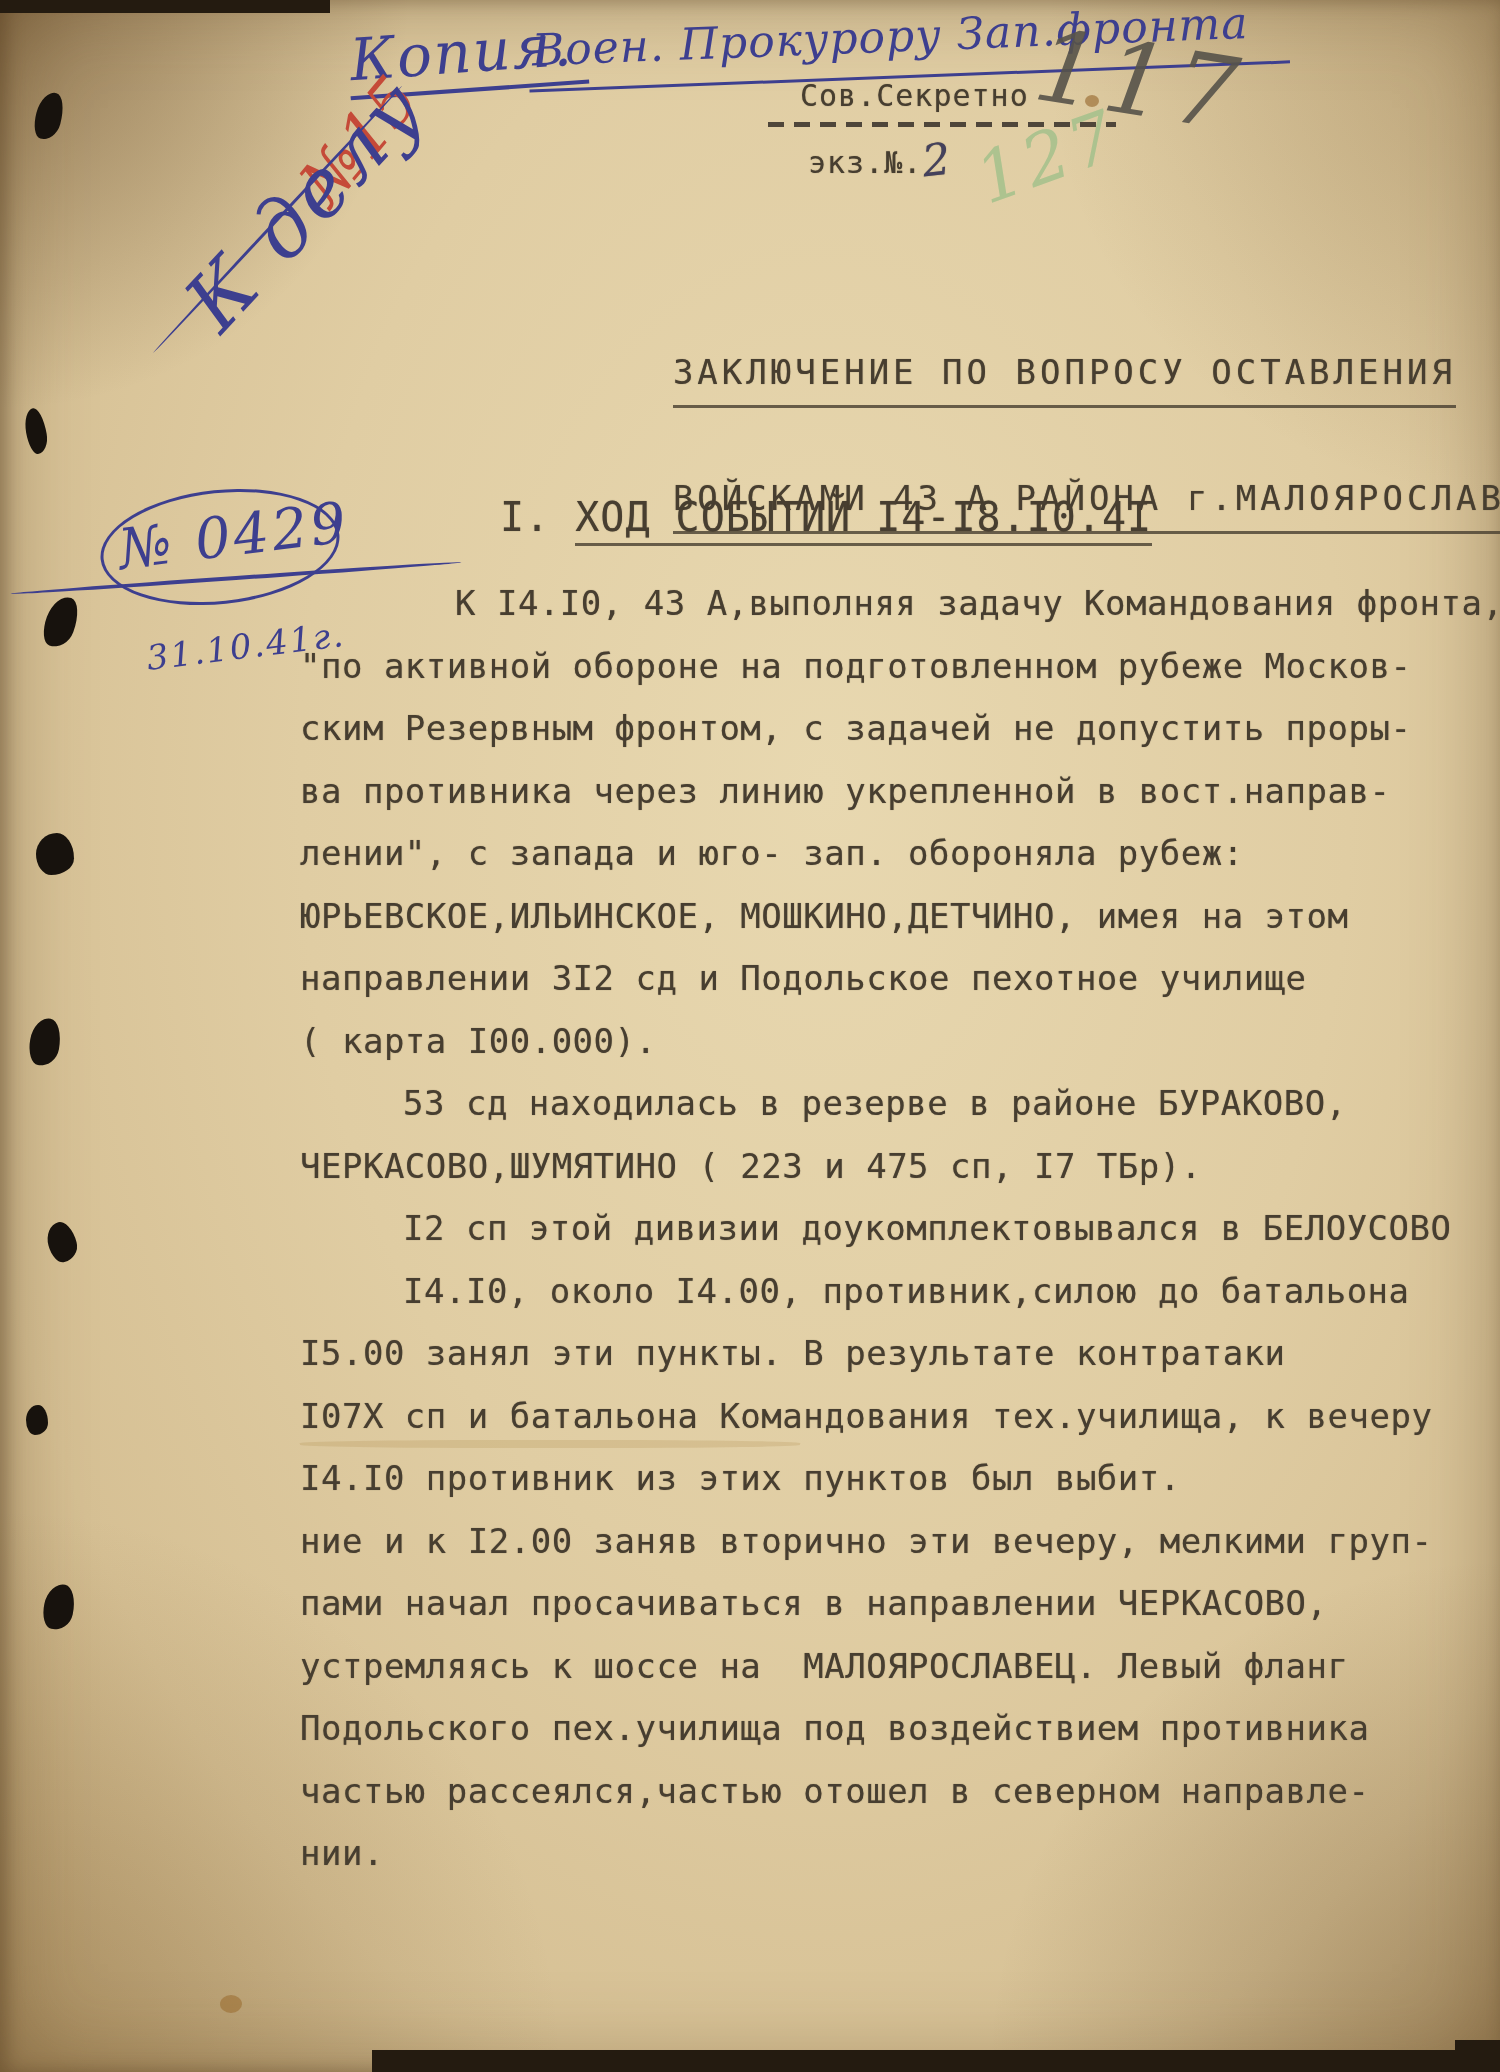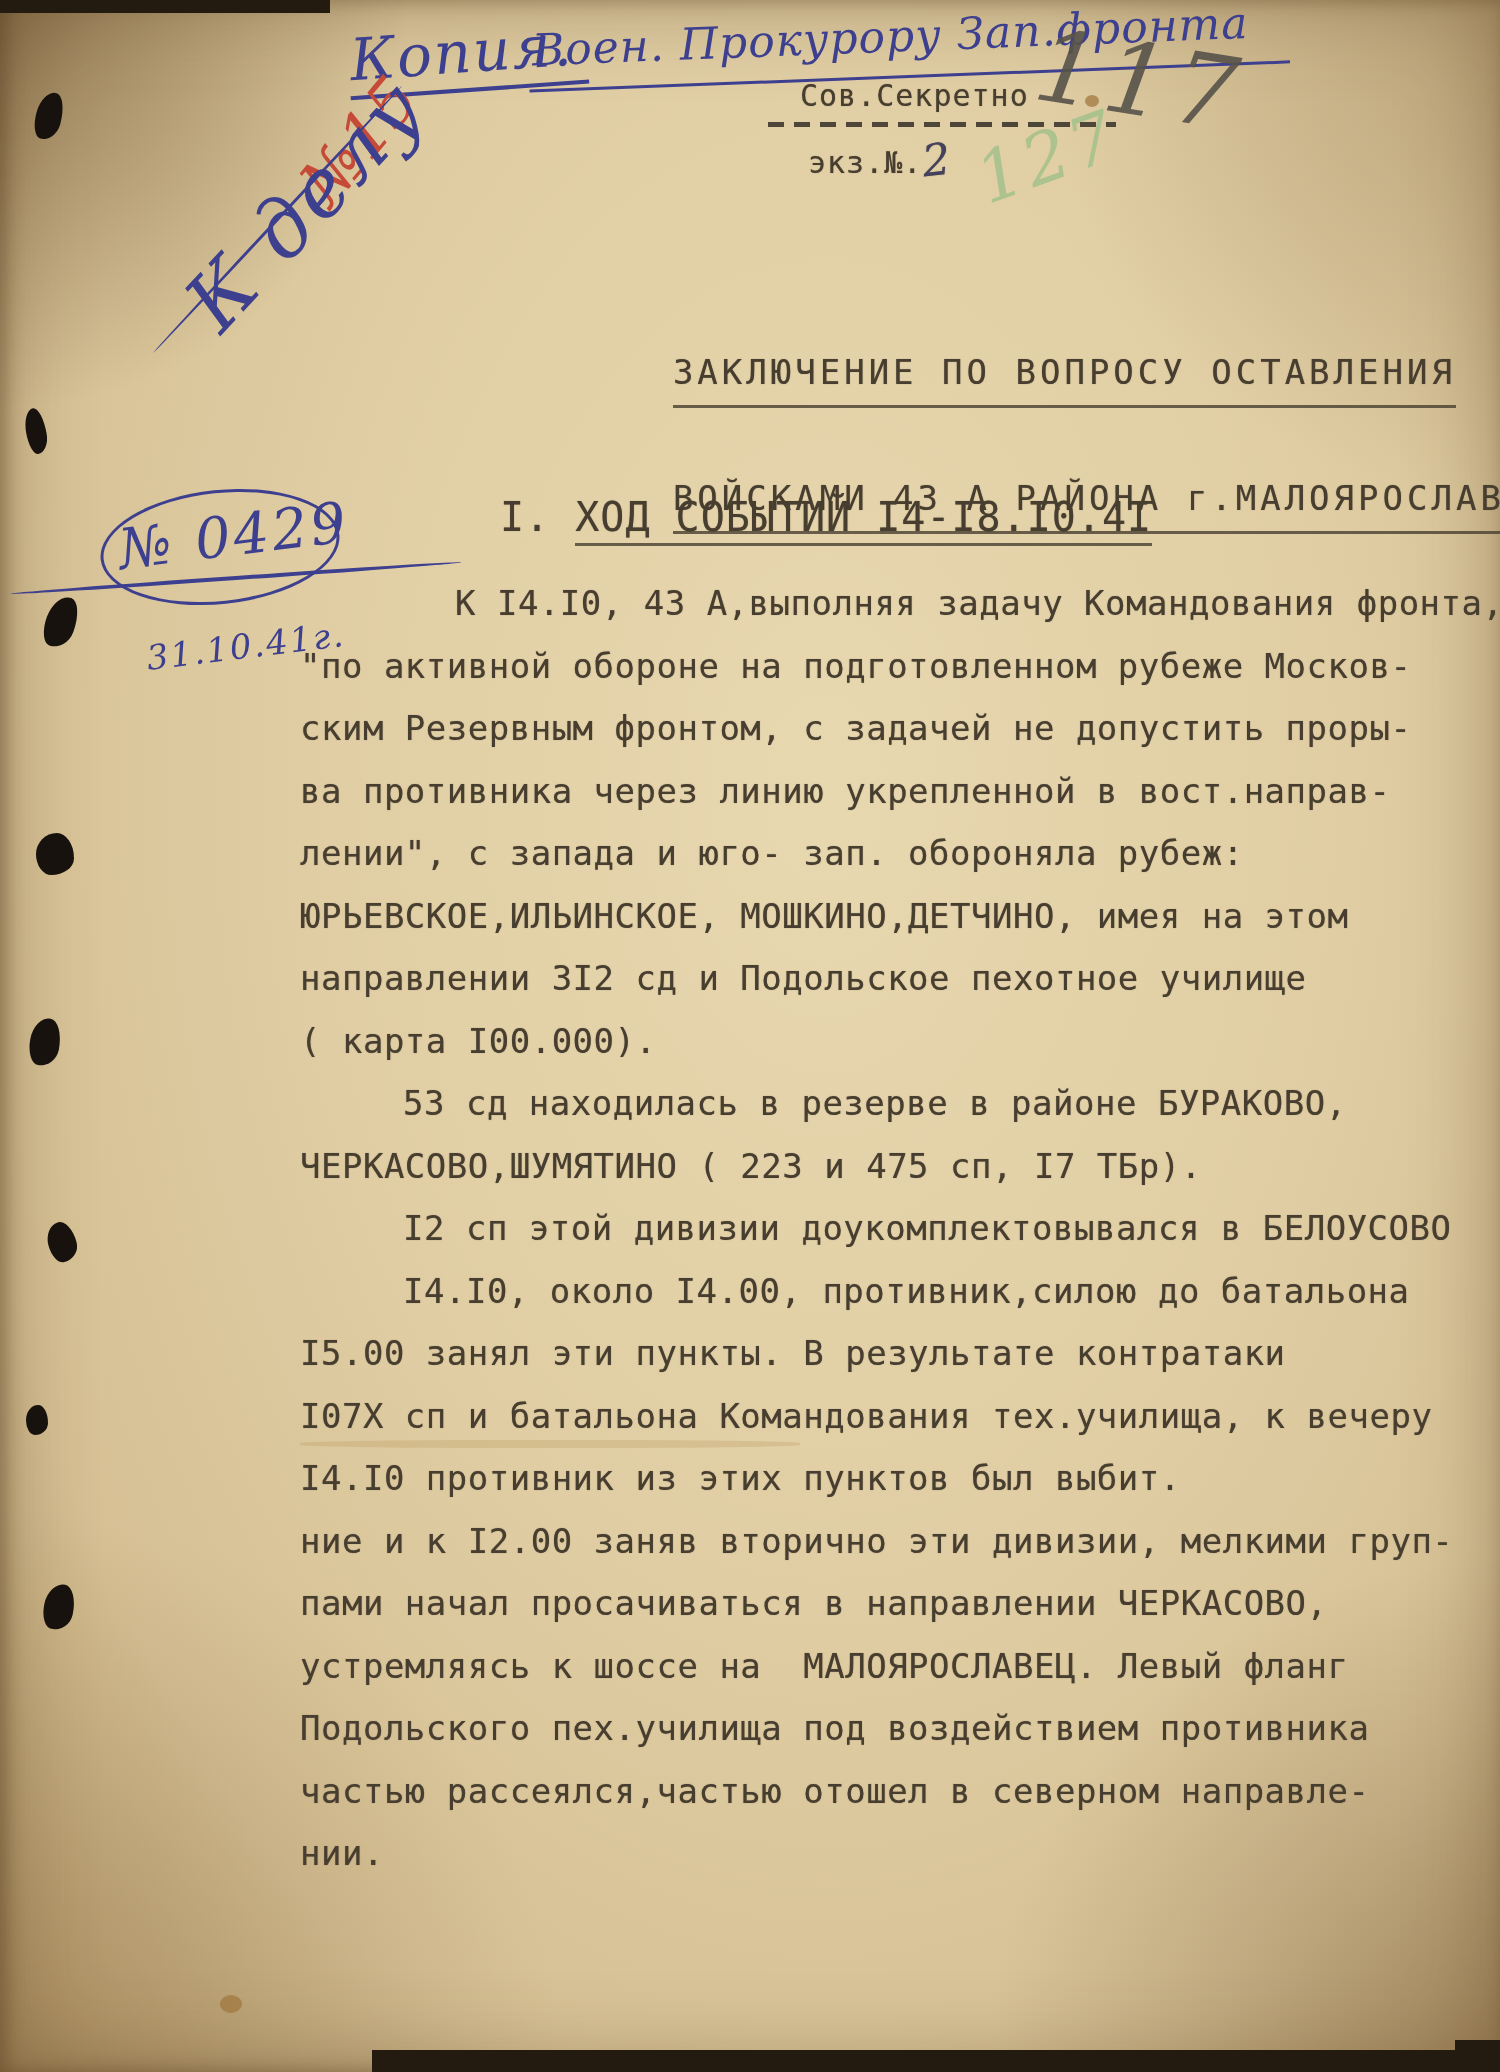--- a/index.html
+++ b/index.html
@@ -118,21 +118,21 @@
     <div class="line">ЮРЬЕВСКОЕ,ИЛЬИНСКОЕ, МОШКИНО,ДЕТЧИНО, имея на этом</div>
     <div class="line">направлении 3I2 сд и Подольское пехотное училище</div>
     <div class="line">( карта I00.000).</div>
     <div class="line ind">53 сд находилась в резерве в районе БУРАКОВО,</div>
     <div class="line">ЧЕРКАСОВО,ШУМЯТИНО ( 223 и 475 сп, I7 ТБр).</div>
     <div class="line ind">I2 сп этой дивизии доукомплектовывался в БЕЛОУСОВО</div>
     <div class="line ind">I4.I0, около I4.00, противник,силою до батальона</div>
     <div class="line">I5.00 занял эти пункты. В результате контратаки</div>
     <div class="line">I07Х сп и батальона Командования тех.училища, к вечеру</div>
     <div class="line">I4.I0 противник из этих пунктов был выбит.</div>
-    <div class="line">ние и к I2.00 заняв вторично эти дивизии, мелкими груп-</div>
+    <div class="line">ние и к I2.00 заняв вторично эти вечеру, мелкими груп-</div>
     <div class="line">пами начал просачиваться в направлении ЧЕРКАСОВО,</div>
     <div class="line">устремляясь к шоссе на  МАЛОЯРОСЛАВЕЦ. Левый фланг</div>
     <div class="line">Подольского пех.училища под воздействием противника</div>
     <div class="line">частью рассеялся,частью отошел в северном направле-</div>
     <div class="line">нии.</div>
   </div>
 
 </div>
 
 </body></html>

